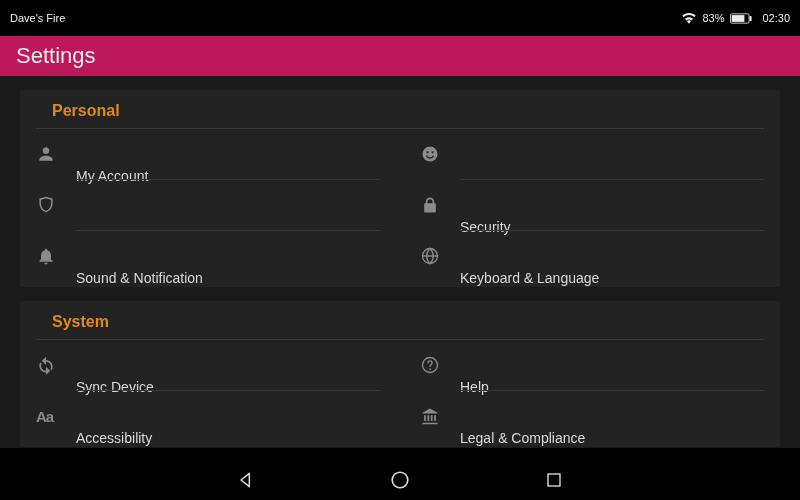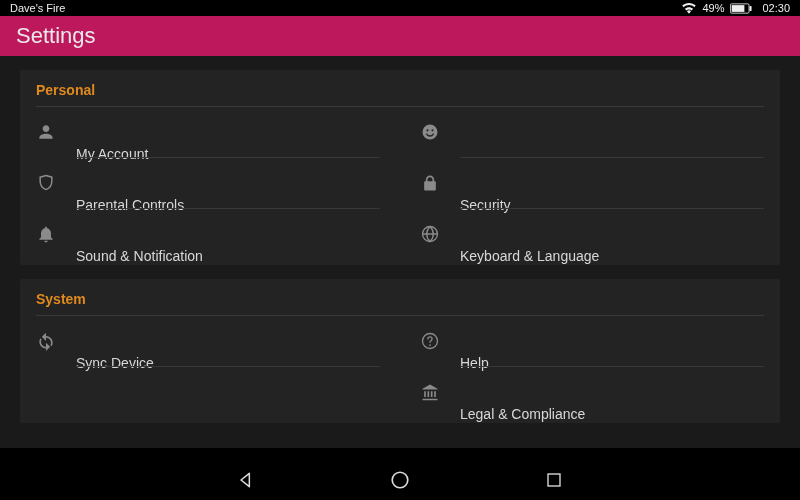--- a/index.html
+++ b/index.html
@@ -1,28 +1,28 @@
 <!DOCTYPE html>
 <html><head>
 <meta charset="utf-8">
 <style>
   * { box-sizing: border-box; margin: 0; padding: 0; }
   html, body { width: 800px; height: 500px; overflow: hidden; background: #000; font-family: "Helvetica Neue", Arial, sans-serif; color: #d0d0d0; }
   .screen { width: 800px; height: 500px; display: flex; flex-direction: column; background: #1a1a1a; }
   
-  .statusbar { height: 16px; background: #000; display: flex; align-items: center; padding: 0 10px; font-size: 11px; color: #eee; }
+  .statusbar { height: 36px; background: #000; display: flex; align-items: center; padding: 0 10px; font-size: 11px; color: #eee; }
   .statusbar .spacer { flex: 1; }
   .statusbar .right { display: flex; align-items: center; gap: 6px; }
   .statusbar svg { display: block; }
   
   .header { height: 40px; background: #be185d; display: flex; align-items: center; padding: 0 16px; color: #eaeaea; font-size: 22px; font-weight: 300; }
   
   .content { flex: 1; overflow: hidden; background: #1a1a1a; padding: 0 20px; }
   .section { background: #232323; margin-top: 14px; border-radius: 2px; padding: 10px 16px 6px 16px; }
-  .section-title { color: #e08a1e; font-size: 14px; font-weight: 600; padding: 2px 0 8px 0; margin-left: 0; }
+  .section-title { color: #e08a1e; font-size: 16px; font-weight: 600; padding: 2px 0 8px 0; margin-left: 16px; }
   .title-divider { height: 1px; background: #3a3a3a; margin: 0 0 0 0; }
   .grid { display: grid; grid-template-columns: 1fr 1fr; column-gap: 40px; }
   .col { display: flex; flex-direction: column; }
   .item { display: flex; align-items: center; height: 50px; cursor: pointer; }
   .item .icon { width: 40px; display: flex; align-items: center; justify-content: flex-start; color: #8a8a8a; }
   .item .icon svg { width: 20px; height: 20px; display: block; }
   .item .label { font-size: 14px; color: #d8d8d8; margin-top: 44px; }
   .divider { height: 1px; background: #383838; margin: 0 0 0 40px; }
   
   .navbar { height: 42px; background: #000; display: flex; align-items: center; justify-content: center; gap: 120px; border-top: 1px solid #000; }
@@ -37,21 +37,21 @@
 
   <div class="statusbar">
     <span>Dave's Fire</span>
     <span class="spacer"></span>
     <span class="right">
       <span>
         <svg width="14" height="11" viewBox="0 0 24 18">
             <path fill="#eee" d="M12 18l3.5-4.5c-1-0.8-2.2-1.3-3.5-1.3s-2.5 0.5-3.5 1.3L12 18zM5 9.5l2.3 2.9C8.7 11.2 10.3 10.5 12 10.5s3.3 0.7 4.7 1.9L19 9.5C17 7.8 14.6 6.8 12 6.8S7 7.8 5 9.5zM0.5 4l2.3 2.9C5.3 4.6 8.5 3.2 12 3.2s6.7 1.4 9.2 3.7L23.5 4C20.4 1.3 16.4-0.3 12-0.3S3.6 1.3 0.5 4z"></path>
           </svg>
       </span>
-      <span>49%</span>
+      <span>83%</span>
       <span>
         <svg width="22" height="11" viewBox="0 0 26 12">
             <rect x="0.5" y="0.5" width="22" height="11" rx="1.5" fill="none" stroke="#eee" stroke-width="1"></rect>
             <rect x="2" y="2" width="15" height="8" fill="#eee"></rect>
             <rect x="23" y="3" width="2.5" height="6" rx="1" fill="#eee"></rect>
           </svg>
       </span>
       <span style="margin-left:4px;">02:30</span>
     </span>
   </div>
@@ -75,21 +75,20 @@
             </span>
             <span class="label">My Account</span>
           </div>
           <div class="divider"></div>
           <div class="item">
             <span class="icon">
               <svg viewBox="0 0 24 24">
                   <path fill="none" stroke="#8a8a8a" stroke-width="1.8" d="M12 3l7 2v5c0 5-3 8.5-7 10-4-1.5-7-5-7-10V5l7-2z"></path>
                 </svg>
             </span>
-            <span class="label">Parental Controls</span>
           </div>
           <div class="divider"></div>
           <div class="item">
             <span class="icon">
               <svg viewBox="0 0 24 24">
                   <path fill="#8a8a8a" d="M12 22c1.1 0 2-.9 2-2h-4c0 1.1.9 2 2 2zm6-6V11c0-3.1-2-5.6-5-6.3V4c0-.6-.4-1-1-1s-1 .4-1 1v.7C8 5.4 6 7.9 6 11v5l-2 2v1h16v-1l-2-2z"></path>
                 </svg>
             </span>
             <span class="label">Sound &amp; Notification</span>
           </div>
@@ -135,20 +134,24 @@
         <div class="col">
           <div class="item">
             <span class="icon">
               <svg viewBox="0 0 24 24">
                   <path fill="#8a8a8a" d="M12 5V2L7 7l5 5V8c3.3 0 6 2.7 6 6 0 1-.3 2-.7 2.8l1.5 1.5C19.5 17 20 15.6 20 14c0-4.4-3.6-8-8-8zm0 14c-3.3 0-6-2.7-6-6 0-1 .3-2 .7-2.8L5.2 8.7C4.5 10 4 11.4 4 13c0 4.4 3.6 8 8 8v3l5-5-5-5v3z"></path>
                 </svg>
             </span>
             <span class="label">Sync Device</span>
           </div>
           <div class="divider"></div>
+          <div class="item">
+            <span class="icon" style="font-size:15px;font-weight:600;color:#8a8a8a;letter-spacing:-1px;">Aa</span>
+            <span class="label">Accessibility</span>
+          </div>
         </div>
         <div class="col">
           <div class="item">
             <span class="icon">
               <svg viewBox="0 0 24 24">
                   <circle cx="12" cy="12" r="9" fill="none" stroke="#8a8a8a" stroke-width="1.6"></circle>
                   <path d="M9.5 9.5c0-1.4 1.1-2.5 2.5-2.5s2.5 1.1 2.5 2.5c0 1.2-.8 1.8-1.6 2.4-.6.5-.9.9-.9 1.6" fill="none" stroke="#8a8a8a" stroke-width="1.6" stroke-linecap="round"></path>
                   <circle cx="12" cy="17" r="1" fill="#8a8a8a"></circle>
                 </svg>
             </span>

